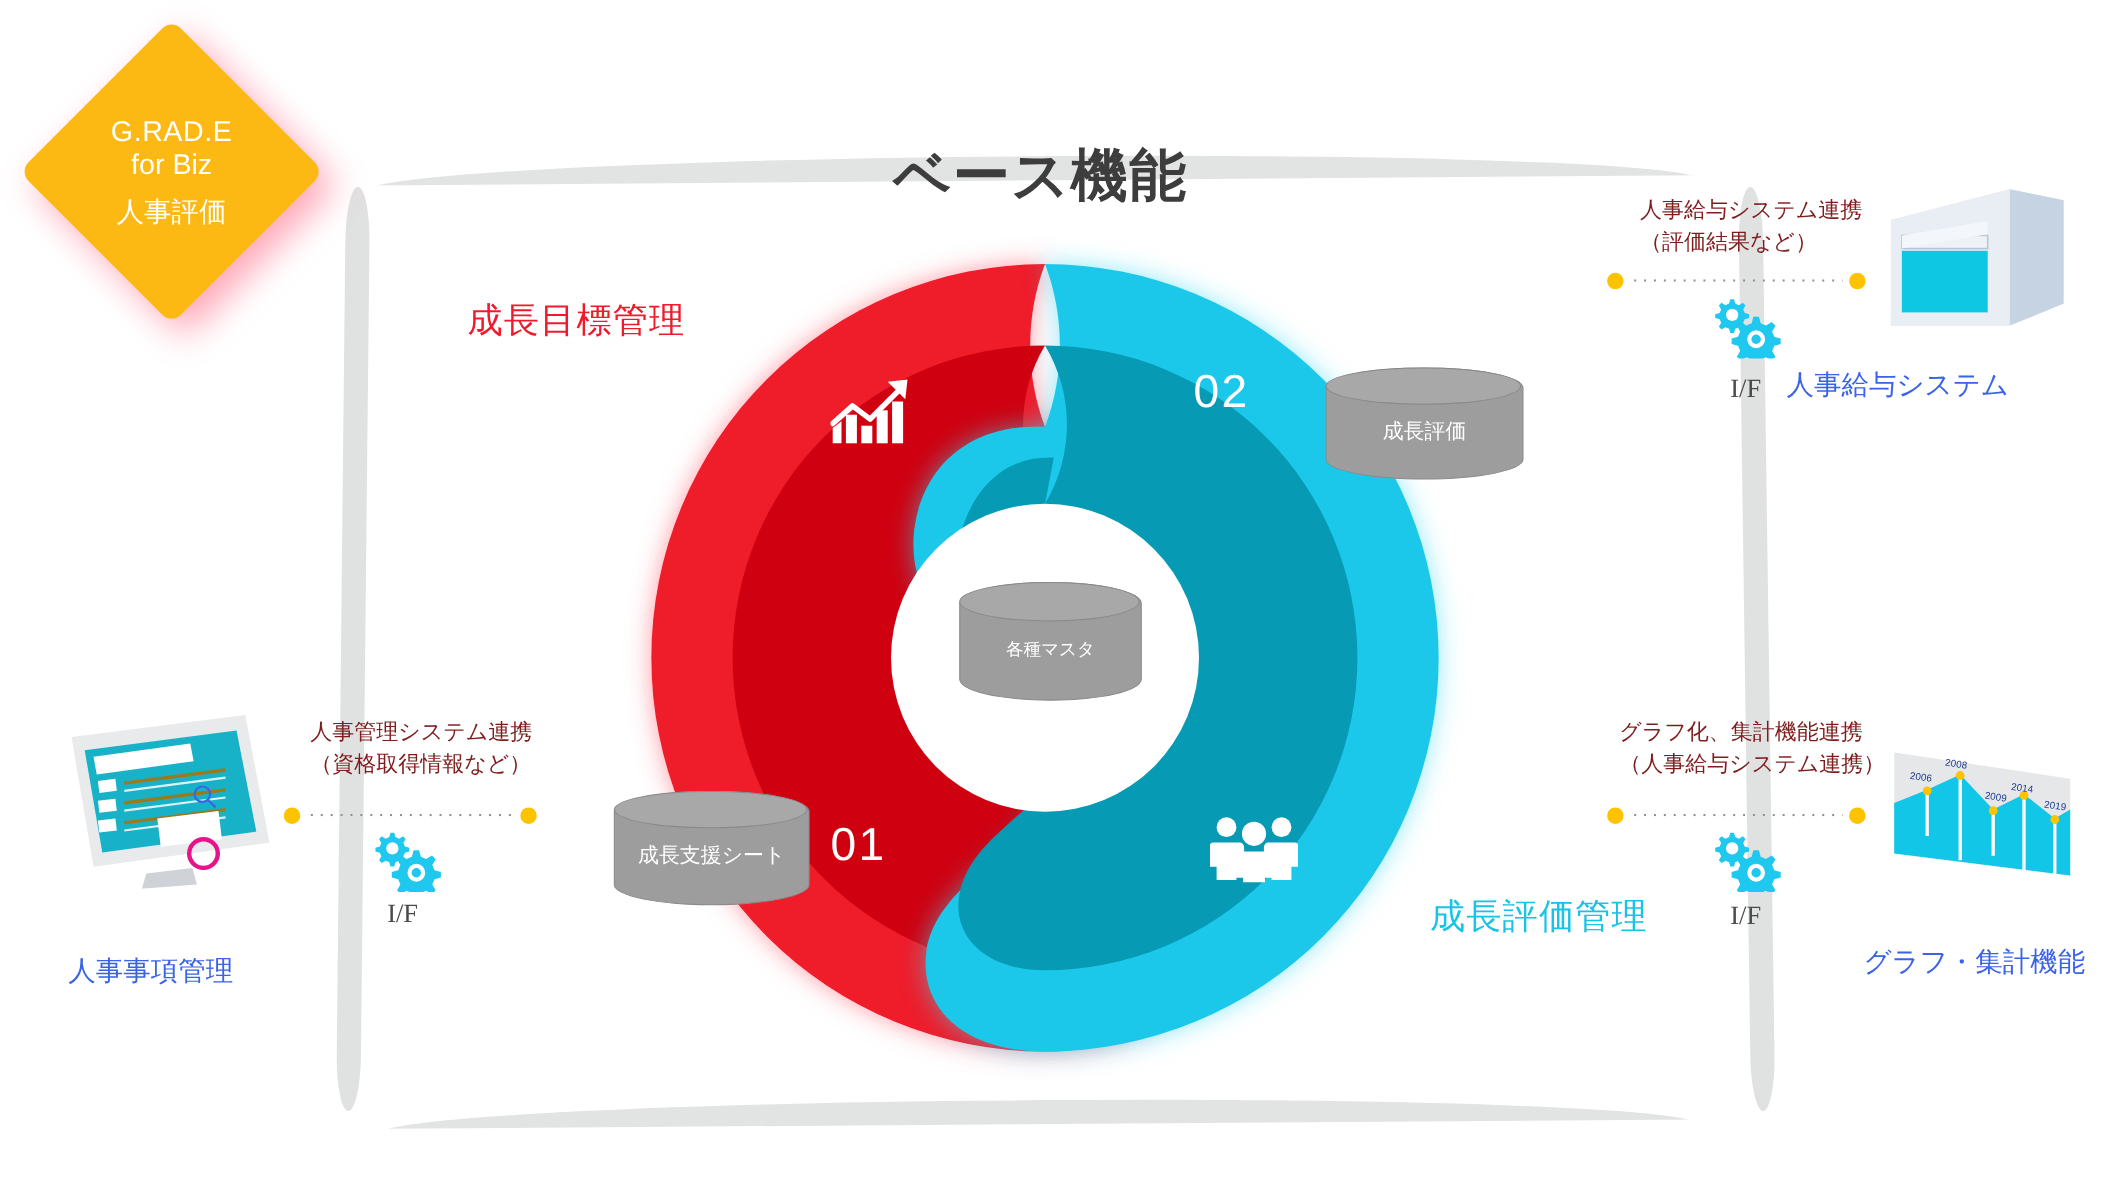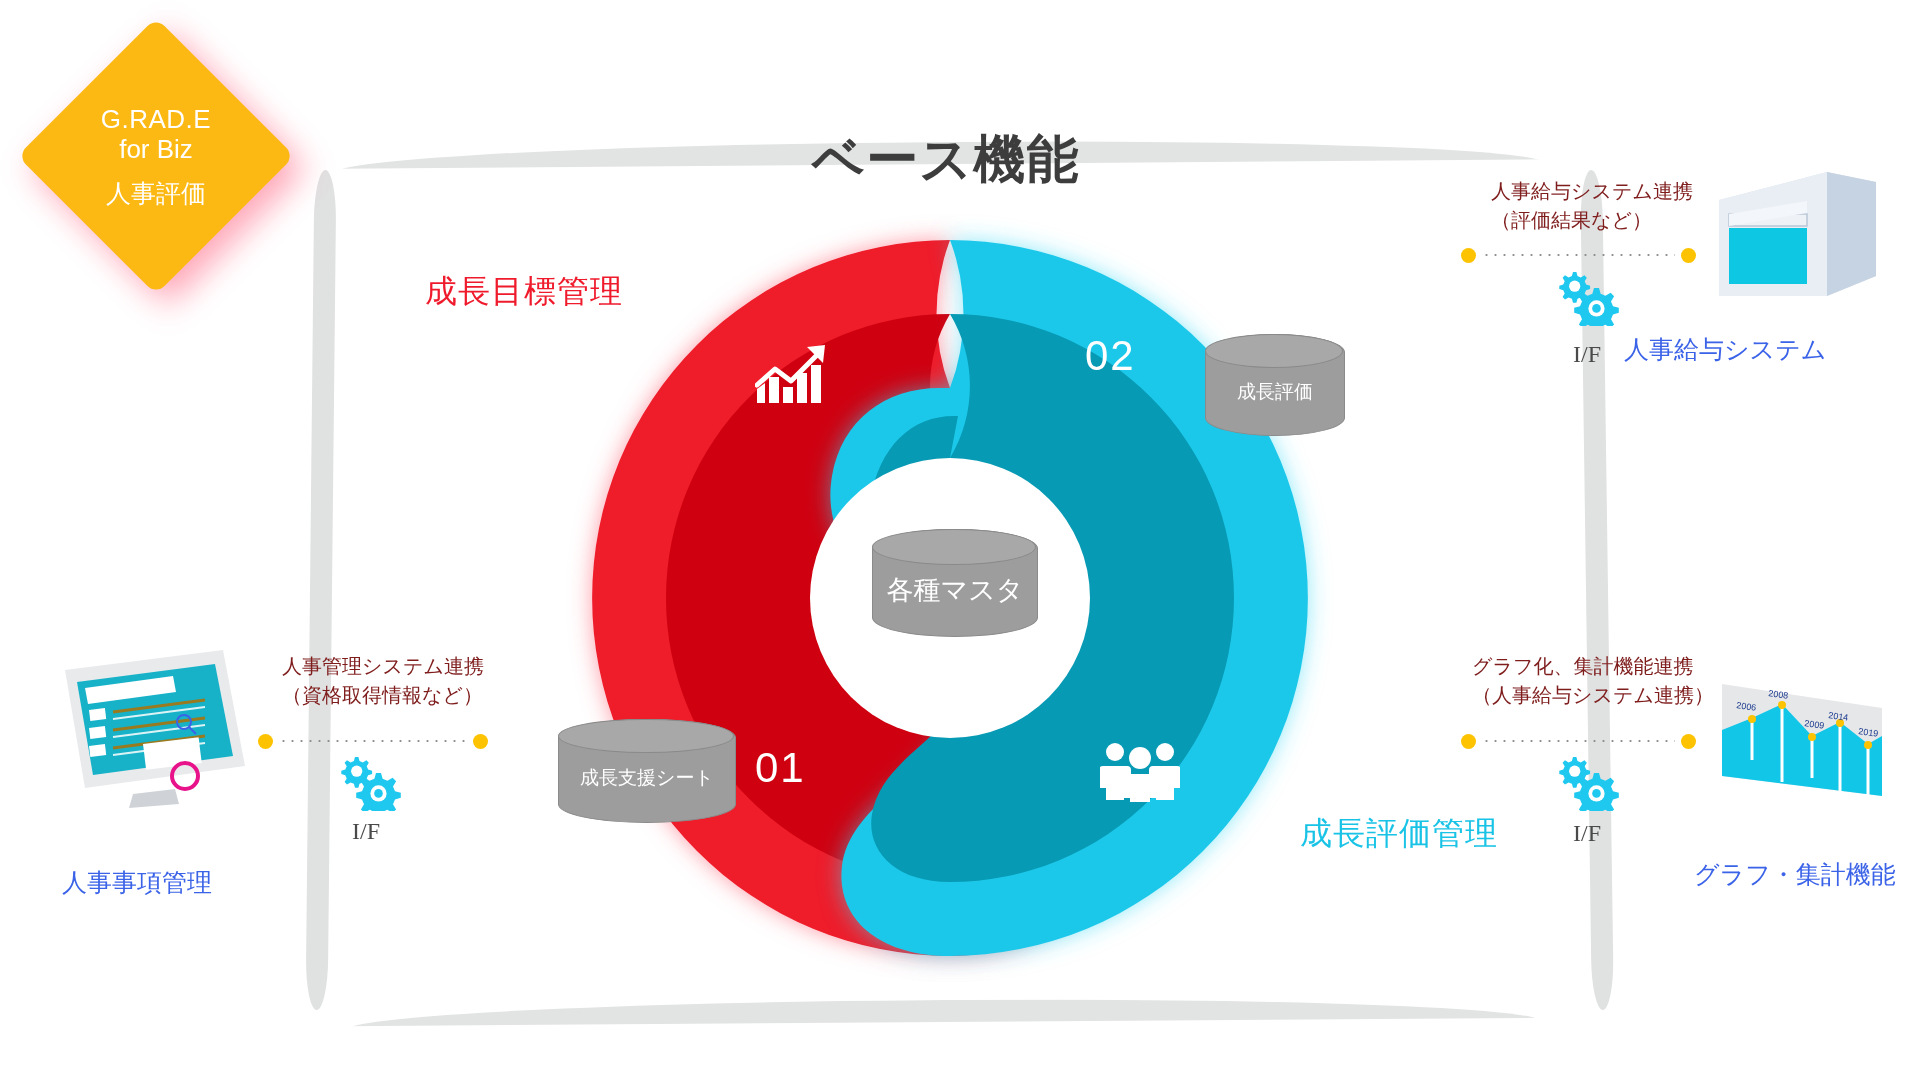--- a/index.html
+++ b/index.html
@@ -94,23 +94,23 @@
   .cyl .top{
     position:absolute;left:-1.5px;top:-1.5px;width:100%;height:34%;
     background:#a8a8a8;border:1.5px solid #8a8a8a;border-radius:50%;
     box-sizing:border-box;
   }
   .cyl .txt{
     position:absolute;inset:0;display:flex;align-items:center;justify-content:center;
     color:#ffffff;font-size:19px;padding-top:14px;box-sizing:border-box;white-space:nowrap;
   }
   .cyl-center{left:872px;top:529px;width:166px;height:108px;}
-  .cyl-center .txt{font-size:27px;}
+  .cyl-center .txt{font-size:16px;}
   .cyl-sheet{left:558px;top:719px;width:178px;height:104px;}
-  .cyl-eval{left:1205px;top:334px;width:140px;height:102px;}
+  .cyl-eval{left:1205px;top:334px;width:180px;height:102px;}
 
   
   .icon-chart{position:absolute;left:755px;top:343px;width:78px;height:62px;}
   .icon-people{position:absolute;left:1100px;top:740px;width:80px;height:62px;}
 
   
   .side-txt{
     position:absolute;font-size:20px;color:#7f1d1d;line-height:1.45;white-space:nowrap;
   }
   .dotline{position:absolute;height:14px;display:flex;align-items:center;}

